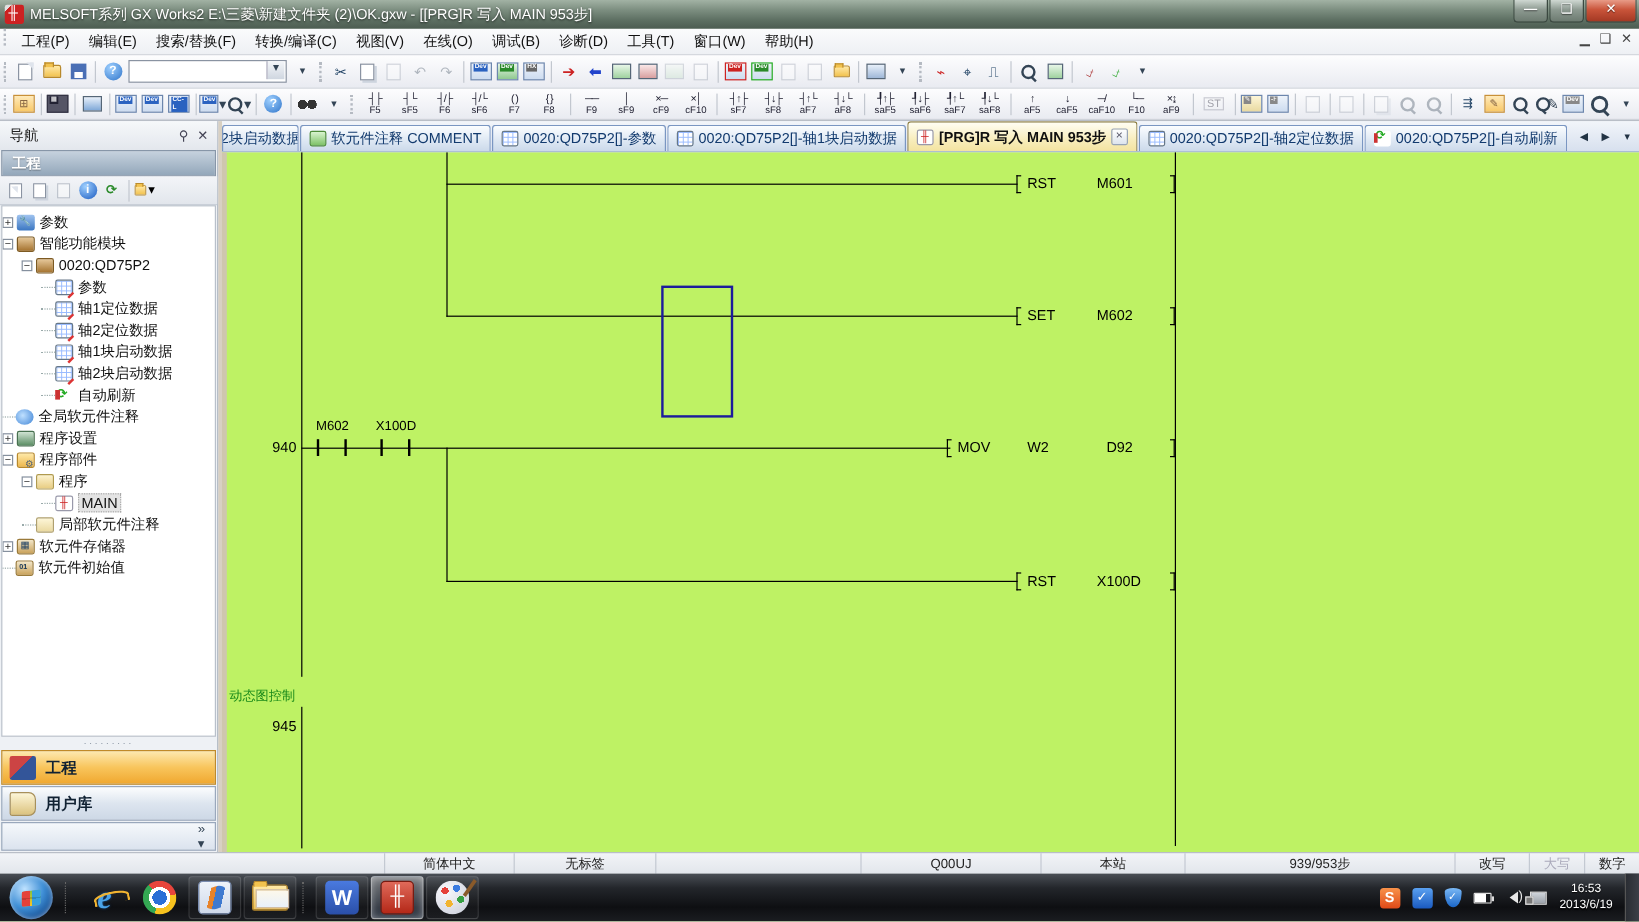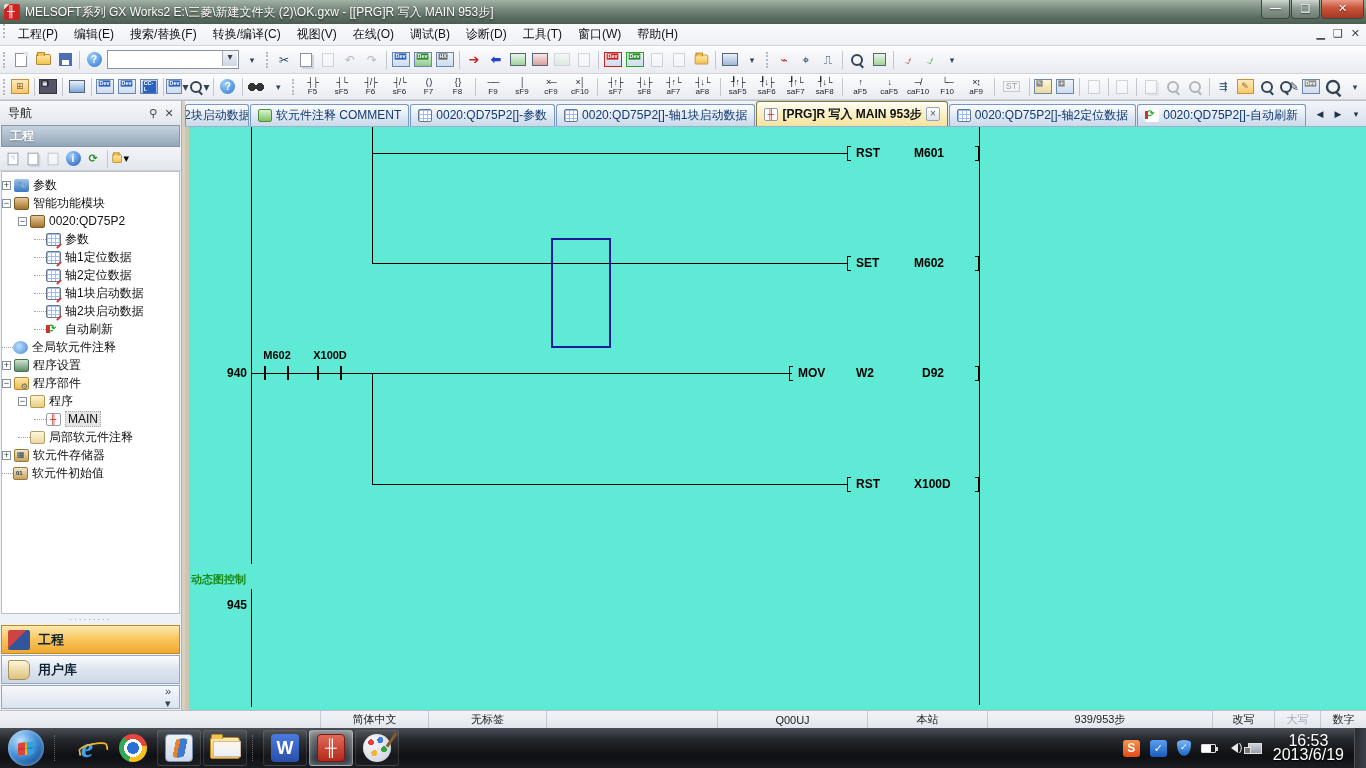--- a/index.html
+++ b/index.html
@@ -130,21 +130,21 @@
   .tico.table { background:#fff; border:1px solid #678; background-image:linear-gradient(#9bf 1px,transparent 1px),linear-gradient(90deg,#9bf 1px,transparent 1px); background-size:4px 4px; }
   .tico.prg { background:#fff; border:1px solid #99a; }
   .tico.prg::after { content:"╫"; color:#c22; font-size:9px; position:absolute; left:2px; top:0; font-weight:bold; }
   .tico.refresh { background:#fff; }
   .tico.refresh::before { content:"⟳"; color:#2a2; font-size:10px; position:absolute; left:1px; top:-1px; font-weight:bold; }
   .tico.refresh::after { content:""; position:absolute; left:0; top:2px; width:3px; height:8px; background:#c33; }
   #tabctrl { position:absolute; right:2px; bottom:3px; display:flex; gap:2px; }
   #tabctrl .tcb { width:16px; height:17px; font-size:9px; color:#234; text-align:center; line-height:16px; }
 
   
-  #canvas { flex:1 1 auto; background:#5eead4; position:relative; border-left:4px solid #cfc6ae; min-height:0;font-weight:bold; }
+  #canvas { flex:1 1 auto; background:#bef264; position:relative; border-left:4px solid #cfc6ae; min-height:0; }
   .hl { position:absolute; height:0; border-top:1px solid #000; }
   .vl { position:absolute; width:0; border-left:1px solid #000; }
   .instr { position:absolute; height:16px; display:flex; align-items:center; font-size:12px; color:#000; }
   .lbr { width:4px; height:15px; border:1px solid #000; border-right:none; flex:0 0 4px; }
   .rbr { width:4px; height:15px; border:1px solid #000; border-left:none; flex:0 0 4px; }
   .instr .op  { margin-left:5px; width:58px; }
   .instr .o1  { width:66px; }
   .instr .o2,.instr .oend { flex:1; }
   .contact { position:absolute; width:25px; height:14px; border-left:2px solid #000; border-right:2px solid #000; }
   .clabel { position:absolute; width:60px; text-align:center; font-size:11px; color:#000; }
@@ -192,21 +192,21 @@
   .tri { margin:0 5px; }
   .tri.sogou { width:17px; height:17px; background:linear-gradient(#f8924a,#e04a18); border-radius:3px; color:#fff; font-weight:bold; font-size:12px; text-align:center; line-height:17px; }
   .tri.vdiam { width:17px; height:17px; background:linear-gradient(#5aa0f0,#1a5ac0); border-radius:3px; color:#fff; font-size:11px; text-align:center; line-height:16px; }
   .tri.shield { width:14px; height:16px; background:linear-gradient(#7ab8f5,#1a66c8); border-radius:50% 50% 50% 50%/ 18% 18% 70% 70%; color:#fff; font-size:9px; text-align:center; line-height:15px; }
   .tri.batt { width:15px; height:9px; border:1px solid #ddd; border-radius:1px; position:relative; background:linear-gradient(90deg,#fff 0 70%,transparent 70%); }
   .tri.batt::after { content:""; position:absolute; right:-3px; top:2px; width:2px; height:4px; background:#ddd; }
   .tri.spk { width:0; height:0; border:5px solid transparent; border-right:7px solid #e8e8e8; position:relative; }
   .tri.spk::after { content:")"; color:#e8e8e8; position:absolute; left:8px; top:-7px; font-size:11px; }
   .tri.net { width:14px; height:11px; border:1px solid #e0e0e0; background:linear-gradient(#cfd4da,#9aa0a8); position:relative; }
   .tri.net::before { content:""; position:absolute; left:-5px; top:3px; width:5px; height:5px; border:1px solid #e0e0e0; background:#777; }
-  #clock { color:#fff; font-size:16px; text-align:center; line-height:14px; margin:0 10px 0 6px; text-shadow:0 1px 1px #000; }
+  #clock { color:#fff; font-size:10px; text-align:center; line-height:14px; margin:0 10px 0 6px; text-shadow:0 1px 1px #000; }
   #showdesk { width:12px; height:40px; background:linear-gradient(90deg,#2a2d33,#3c4048); border-left:1px solid #555; }
 </style>
 </head>
 <body>
 
 <div id="screen">
 
   <div id="titlebar">
     <span class="gxicon"></span>
     <span class="apptext">MELSOFT系列 GX Works2 E:\三菱\新建文件夹 (2)\OK.gxw - [[PRG]R 写入 MAIN 953步]</span>

